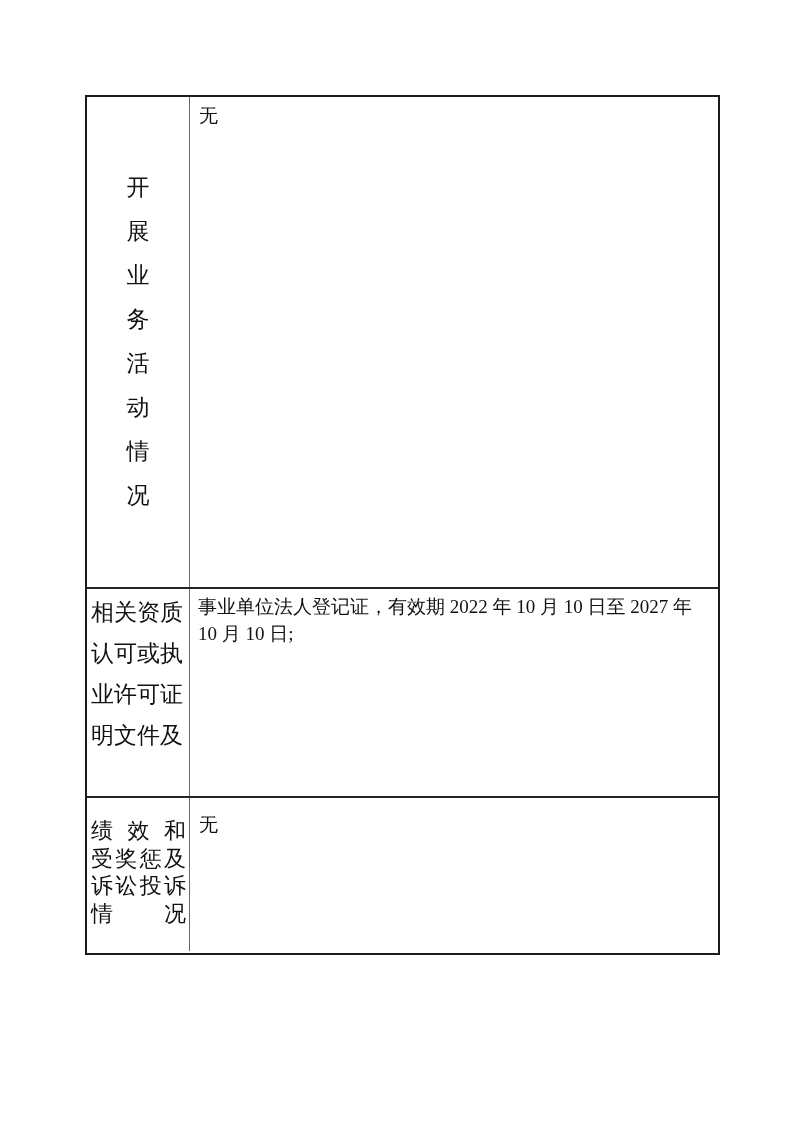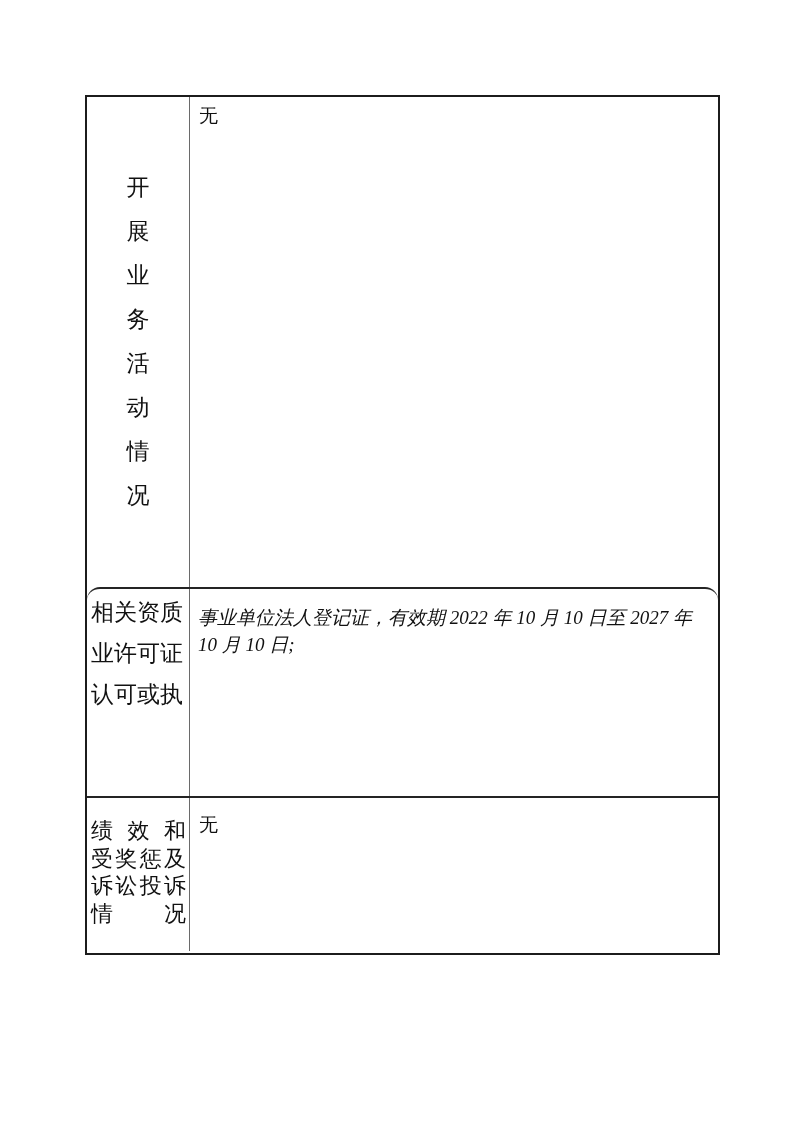--- a/index.html
+++ b/index.html
@@ -8,21 +8,21 @@
   .page { position:relative; width:794px; height:1122px; background:#ffffff; overflow:hidden; }
 
   .doc-table {
     position:absolute; left:85px; top:95px; width:635px; height:860px;
     border:2px solid #1c1c1c; background:#ffffff;
     display:flex; flex-direction:column;
   }
   .t-row { display:flex; flex-direction:row; width:100%; }
   .t-row + .t-row { border-top:2px solid #242424; }
   .row-1 { height:490px; }
-  .row-2 { height:209px;border-radius:13px; }
+  .row-2 { height:209px; }
   .row-3 { height:155px; }
 
   .label-cell {
     width:103px; flex:0 0 103px;
     border-right:1.5px solid #6a6a6a;
     display:flex; flex-direction:column;
   }
   .content-cell { flex:1 1 auto; overflow:hidden; }
 
   
@@ -39,21 +39,21 @@
 
   
   .label-lines-tight { padding:19px 3px 0 4px; }
   .label-lines-tight .l-line {
     font-size:22px; line-height:27.5px; width:100%;
   }
   .justify { display:flex; justify-content:space-between; }
 
   .cell-text { font-size:19px; line-height:27px; }
   .content-r1 { padding:5px 10px 0 9px; }
-  .content-r2 { padding:15px 8px 0 8px;font-style:italic; }
+  .content-r2 { padding:4px 8px 0 8px; }
   .content-r3 { padding:13px 10px 0 9px; }
 </style>
 </head>
 <body>
 
 <div class="page">
 
   <div class="doc-table">
 
     <div class="t-row row-1">
@@ -68,22 +68,23 @@
         <div class="v-char">况</div>
       </div>
       <div class="content-cell content-r1">
         <div class="cell-text">无</div>
       </div>
     </div>
 
     <div class="t-row row-2">
       <div class="label-cell label-lines-wide">
         <div class="l-line">相关资质</div>
+        <div class="l-line">认可或执</div>
         <div class="l-line">业许可证</div>
-        <div class="l-line">认可或执</div>
+        <div class="l-line">明文件及</div>
       </div>
       <div class="content-cell content-r2">
         <div class="cell-text">事业单位法人登记证，有效期 2022 年 10 月 10 日至 2027 年 10 月 10 日;</div>
       </div>
     </div>
 
     <div class="t-row row-3">
       <div class="label-cell label-lines-tight">
         <div class="l-line justify">
             <span>绩</span>

